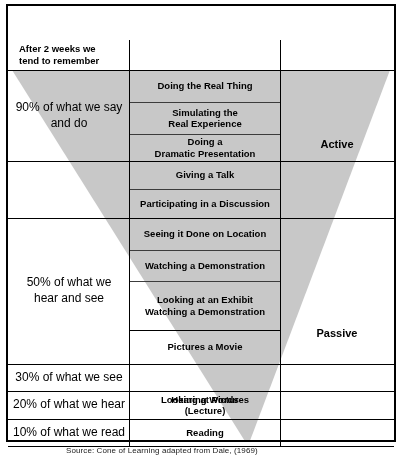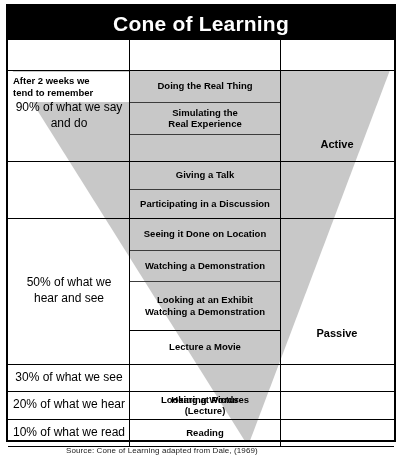--- a/index.html
+++ b/index.html
@@ -94,22 +94,21 @@
 
   .hdr {
     font-size: 9.5px;
     font-weight: bold;
     line-height: 1.25;
     background: #ffffff;
   }
   .hdr-left {
     justify-content: flex-start;
     text-align: left;
-    padding-left: 4px;
-    margin-top: 32px;
+    padding-left: 10px;
   }
 
   .pct {
     font-size: 12px;
     font-weight: normal;
     line-height: 1.3;
   }
 
   .act {
     font-size: 9.5px;
@@ -154,23 +153,20 @@
     padding-left: 32px;
   }
 </style>
 </head>
 <body>
 
 <div id="chart-root">
 
   <div class="frame">
 
-    <div class="title-bar">
-      <span class="title-text">Cone of Learning</span>
-    </div>
 
     <div class="body-area">
 
       <svg class="cone-layer" viewBox="0 0 386 400" preserveAspectRatio="none">
         <polygon points="4,30 382,30 240,406" fill="#c8c8c8"></polygon>
       </svg>
 
       <div class="grid-layer">
 
         <div class="cell hdr hdr-left" style="left:1px; top:0px; width:120px; height:30px;">
@@ -199,38 +195,42 @@
           <span style="white-space:pre-line;">10% of what we read</span>
         </div>
 
         <div class="cell act" style="left:122px; top:30px; width:150px; height:32px;">
           <span style="white-space:pre-line;">Doing the Real Thing</span>
         </div>
         <div class="cell act" style="left:122px; top:62px; width:150px; height:32px;">
           <span style="white-space:pre-line;">Simulating the
 Real Experience</span>
         </div>
+        <div class="cell act" style="left:122px; top:94px; width:150px; height:27px;">
+          <span style="white-space:pre-line;">Doing a
+Dramatic Presentation</span>
+        </div>
         <div class="cell act" style="left:122px; top:121px; width:150px; height:28px;">
           <span style="white-space:pre-line;">Giving a Talk</span>
         </div>
         <div class="cell act" style="left:122px; top:178px; width:150px; height:32px;">
           <span style="white-space:pre-line;">Seeing it Done on Location</span>
         </div>
         <div class="cell act" style="left:122px; top:149px; width:150px; height:29px;">
           <span style="white-space:pre-line;">Participating in a Discussion</span>
         </div>
         <div class="cell act" style="left:122px; top:210px; width:150px; height:31px;">
           <span style="white-space:pre-line;">Watching a Demonstration</span>
         </div>
         <div class="cell act" style="left:122px; top:241px; width:150px; height:49px;">
           <span style="white-space:pre-line;">Looking at an Exhibit
 Watching a Demonstration</span>
         </div>
         <div class="cell act" style="left:122px; top:290px; width:150px; height:34px;">
-          <span style="white-space:pre-line;">Lecture a Movie</span>
+          <span style="white-space:pre-line;">Pictures a Movie</span>
         </div>
         <div class="cell act" style="left:122px; top:324px; width:150px; height:27px;margin-top:22px;">
           <span style="white-space:pre-line;">Looking at Pictures</span>
         </div>
         <div class="cell act" style="left:122px; top:379px; width:150px; height:28px;">
           <span style="white-space:pre-line;">Reading</span>
         </div>
         <div class="cell act" style="left:122px; top:351px; width:150px; height:28px;">
           <span style="white-space:pre-line;">Hearing Words
 (Lecture)</span>

